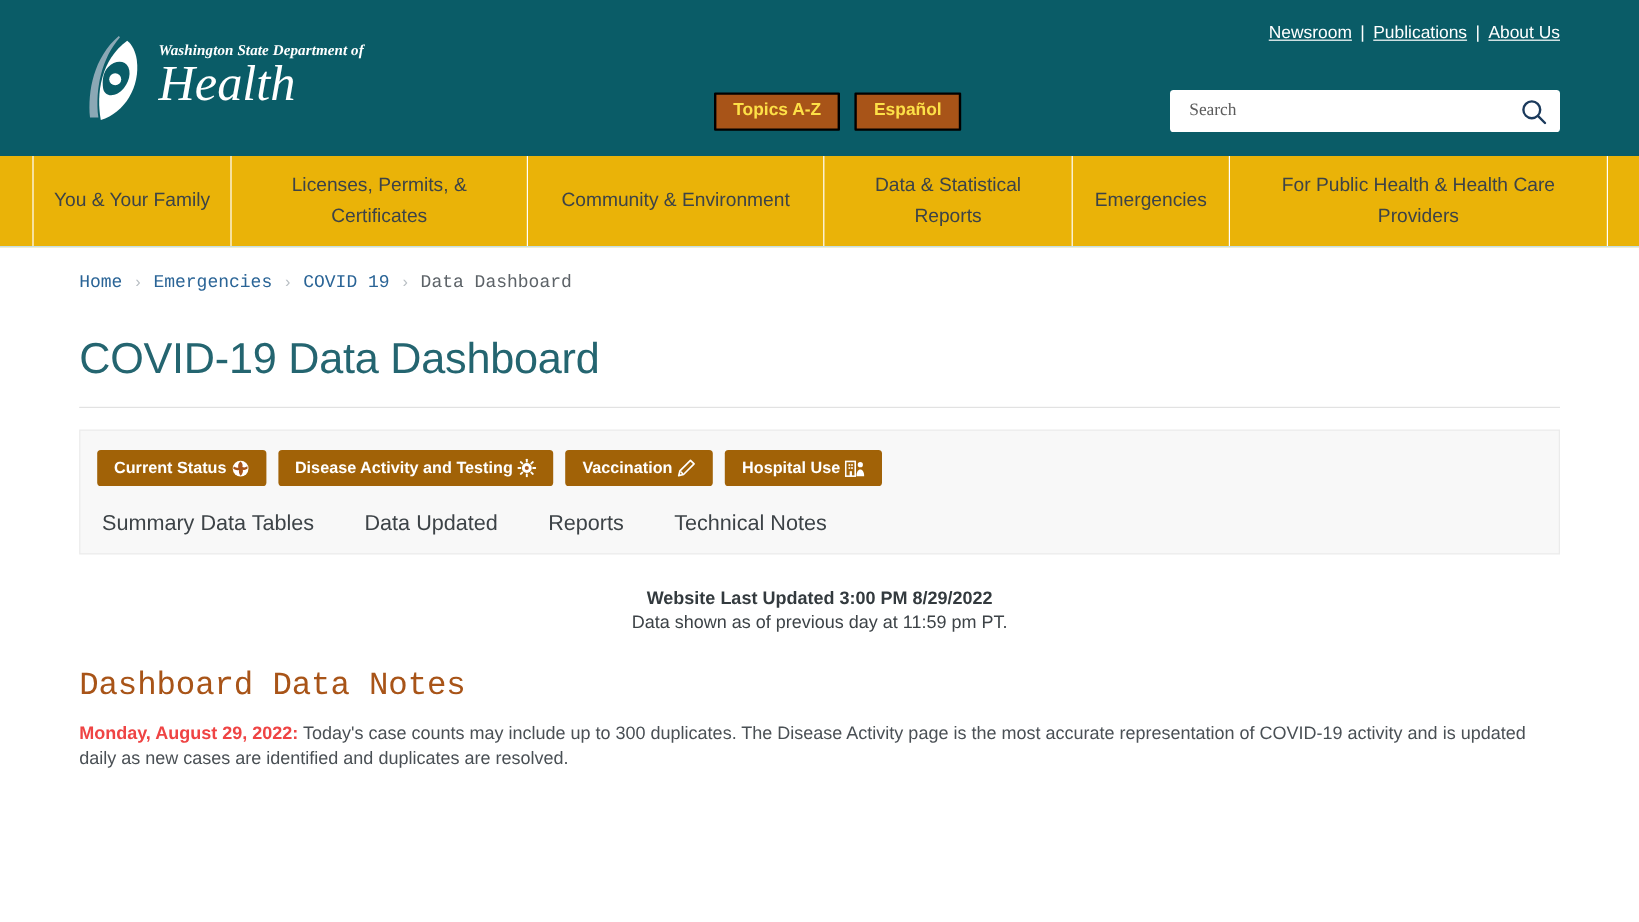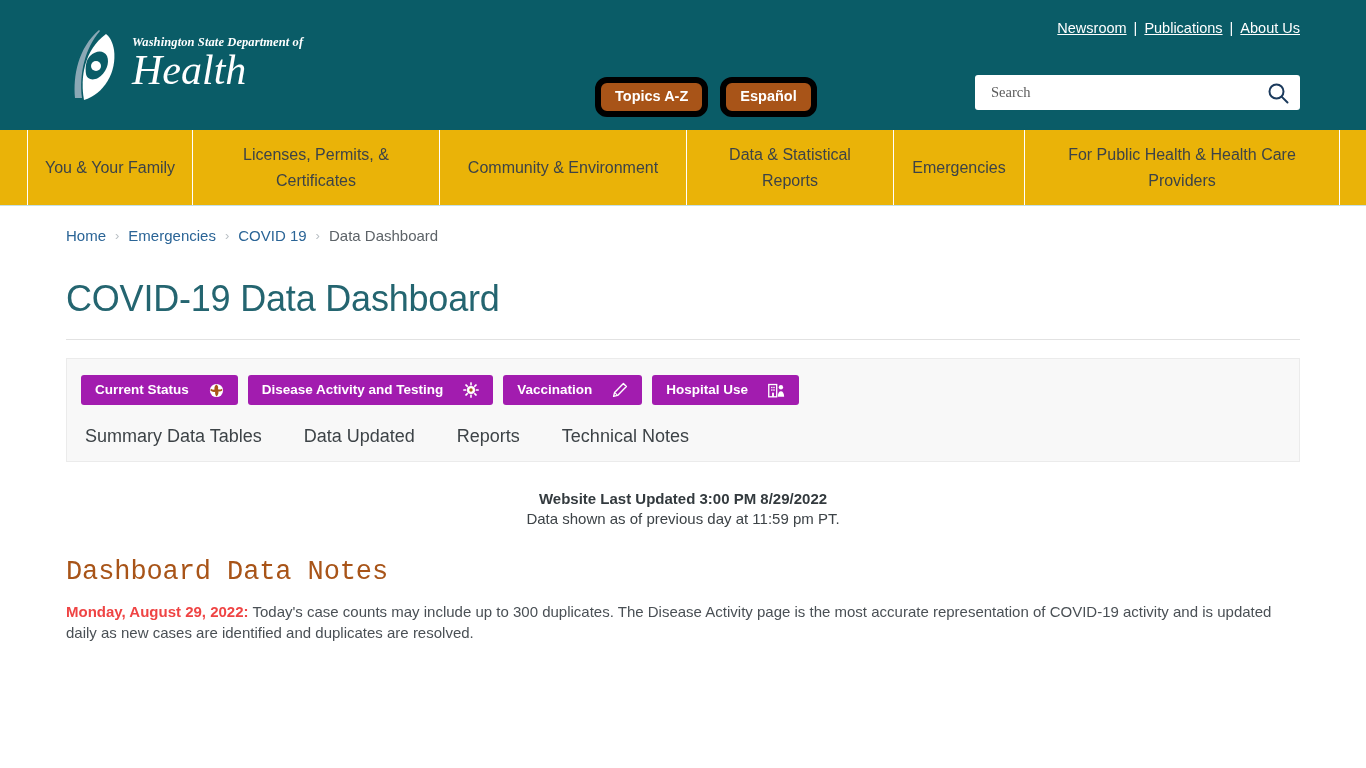--- a/index.html
+++ b/index.html
@@ -46,23 +46,23 @@
     color: #ffffff; text-decoration: underline; cursor: pointer;
   }
   .util-sep { padding: 0 7px; color: #ffffff; }
 
   .header-buttons {
     position: absolute; left: 595px; top: 77px;
     display: flex; gap: 12px;
   }
   .btn-orange {
     background: #a85418;
-    border: 6px solid #000000;
-    border-radius: 12px;
-    color: #ffffff;
+    border: 2px solid #000000;
+    border-radius: 1px;
+    color: #fde047;
     font-size: 14.5px;
     font-weight: bold;
     padding: 5px 14px 6px;
     cursor: pointer;
     line-height: 17px;
     white-space: nowrap;
   }
 
   .search-box {
     position: absolute; right: 66px; top: 75px;
@@ -116,21 +116,21 @@
   .nav-w5 { width: 131px; }
   .nav-w6 { width: 315px; }
 
   
   .content { width: 1366px; padding: 0 66px; }
 
   .breadcrumb {
     padding-top: 19px;
     font-size: 15px; line-height: 22px;
     color: #5d6368;
-    display: flex; align-items: center; flex-wrap: nowrap;
+    display: flex; align-items: center; flex-wrap: nowrap; font-family: Liberation Mono, monospace;
   }
   .breadcrumb a { color: #2a6496; text-decoration: none; cursor: pointer; }
   .crumb-sep {
     display: inline-block;
     margin: 0 9px;
     color: #b9bfc4;
     font-size: 13px;
   }
   .crumb-current { color: #5d6368; }
 
@@ -149,29 +149,29 @@
 
   
   .tab-panel {
     margin-top: 18px;
     background: #f8f8f8;
     border: 1px solid #ebebeb;
     padding: 16px 14px 14px;
   }
   .tab-row { display: flex; gap: 10px; }
   .tab-btn {
-    background: #a21caf;
+    background: #a16207;
     color: #ffffff;
     border: 0;
     border-radius: 3px;
     font-family: "Liberation Sans", sans-serif;
     font-size: 13.5px;
     font-weight: bold;
     padding: 7px 14px;
-    display: flex; align-items: center; gap: 20px;
+    display: flex; align-items: center; gap: 4px;
     cursor: pointer;
     line-height: 16px;
     white-space: nowrap;
   }
   .tab-btn svg { display: block; }
 
   .sub-links {
     display: flex; gap: 42px;
     margin-top: 20px;
     padding-left: 4px;

